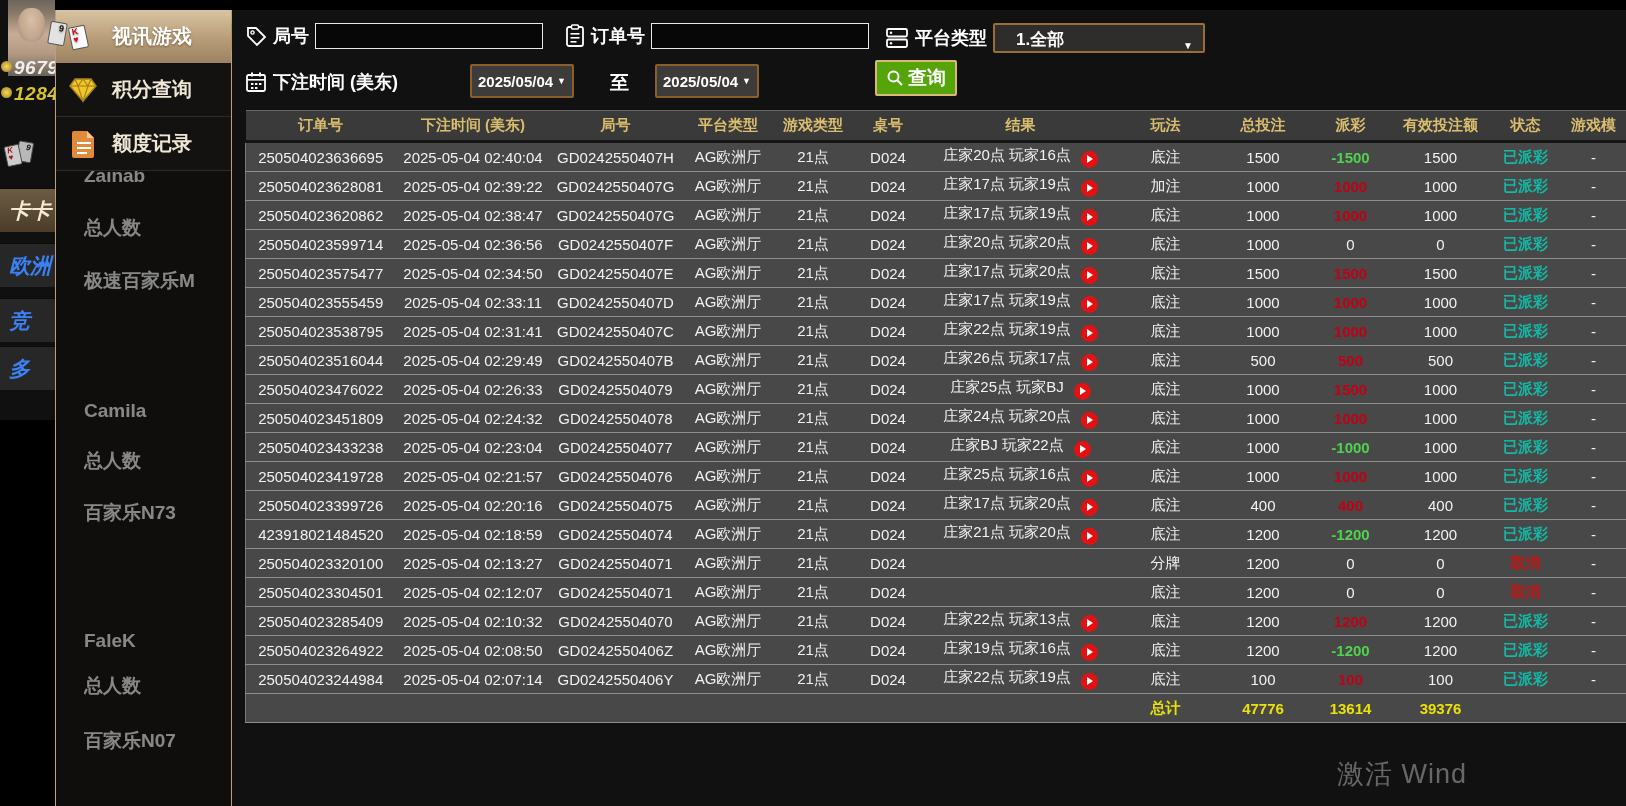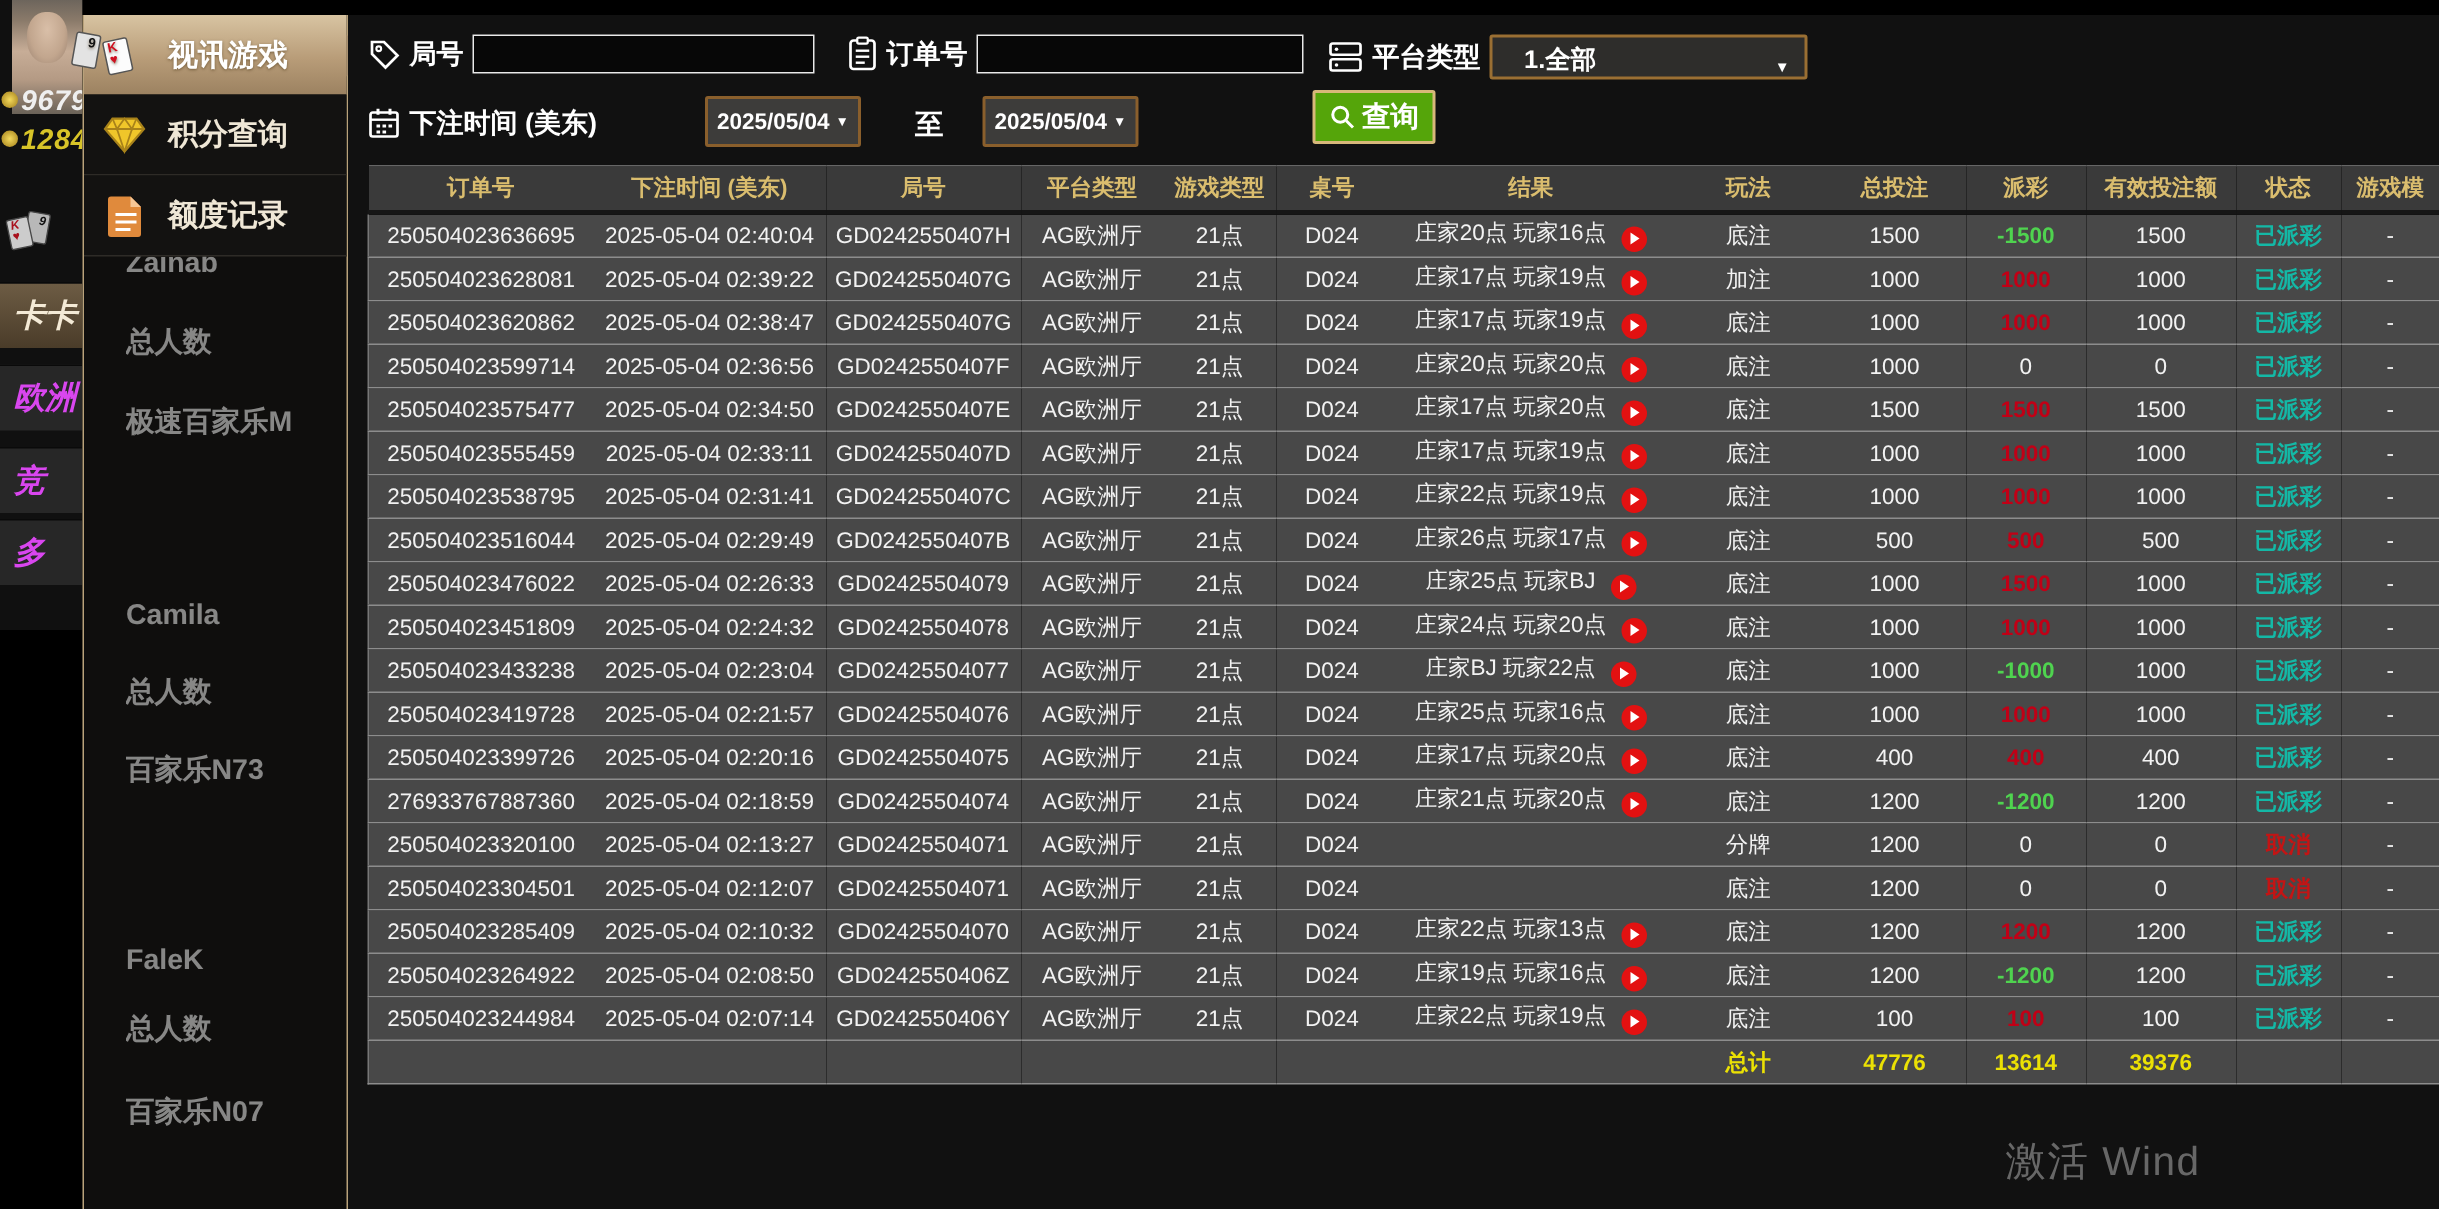--- a/index.html
+++ b/index.html
@@ -11,21 +11,21 @@
   .avatar{position:absolute;left:8px;top:0;width:47px;height:76px;
     background:linear-gradient(180deg,#6d655c 0%,#8a7a6a 18%,#c7ad97 45%,#b49a84 70%,#6a6258 100%);}
   .avatar:before{content:"";position:absolute;left:10px;top:8px;width:27px;height:34px;border-radius:45%;
     background:radial-gradient(ellipse at 50% 35%,#d9bfa8 0%,#c2a68e 60%,#9a8270 100%);}
   .stat{position:absolute;left:14px;font-weight:bold;font-size:19px;letter-spacing:.5px;white-space:nowrap;}
   .stat .coin{position:absolute;left:-13px;top:4px;width:11px;height:11px;border-radius:50%;
     background:radial-gradient(#f4d95c,#a07c18);}
   .stat1{top:57px;color:#efefef;}
   .stat2{top:83px;color:#d8c428;}
   .bg-cards{position:absolute;left:2px;top:140px;transform:scale(.9);opacity:.8;}
-  .bg-item{position:absolute;left:0;width:55px;height:44px;background:#272727;color:#d946ef;
+  .bg-item{position:absolute;left:0;width:55px;height:44px;background:#272727;color:#3b82f6;
     font-size:21px;font-weight:bold;line-height:44px;padding-left:9px;box-sizing:border-box;
     border-top:1px solid #0a0a0a;white-space:nowrap;overflow:hidden;}
   .bg-item.active{background:linear-gradient(180deg,#6d5c44,#4a3c29);color:#f4ead6;}
 
   
   .menu-panel{position:absolute;left:55px;top:10px;width:177px;height:796px;background:rgba(16,15,14,.96);
     border-left:1px solid #b9a27b;border-right:1px solid #b9a27b;box-sizing:border-box;}
   .ghost{position:absolute;left:28px;width:150px;color:#ffffff;opacity:.5;font-size:19px;font-weight:bold;
     white-space:nowrap;overflow:hidden;pointer-events:none;}
   .menu-item{position:relative;height:53px;display:flex;align-items:center;gap:10px;padding-left:12px;
@@ -470,21 +470,21 @@
                 <i></i>
               </span></td>
             <td>底注</td>
             <td>400</td>
             <td class="pos">400</td>
             <td>400</td>
             <td class="st-paid">已派彩</td>
             <td>-</td>
           </tr>
           <tr>
-            <td>276933767887360</td>
+            <td>423918021484520</td>
             <td>2025-05-04 02:18:59</td>
             <td>GD02425504074</td>
             <td>AG欧洲厅</td>
             <td>21点</td>
             <td>D024</td>
             <td><span>庄家21点 玩家20点</span><span class="play-btn">
                 <i></i>
               </span></td>
             <td>底注</td>
             <td>1200</td>

